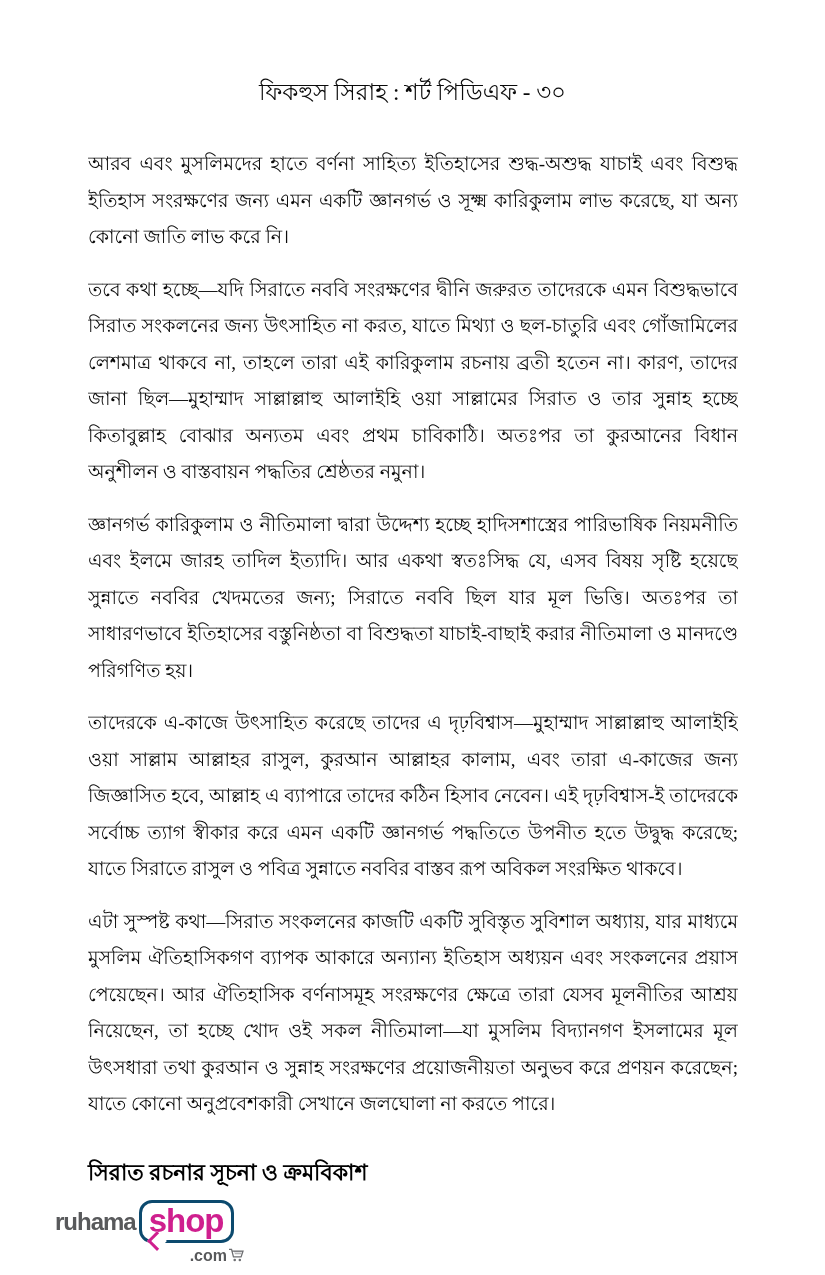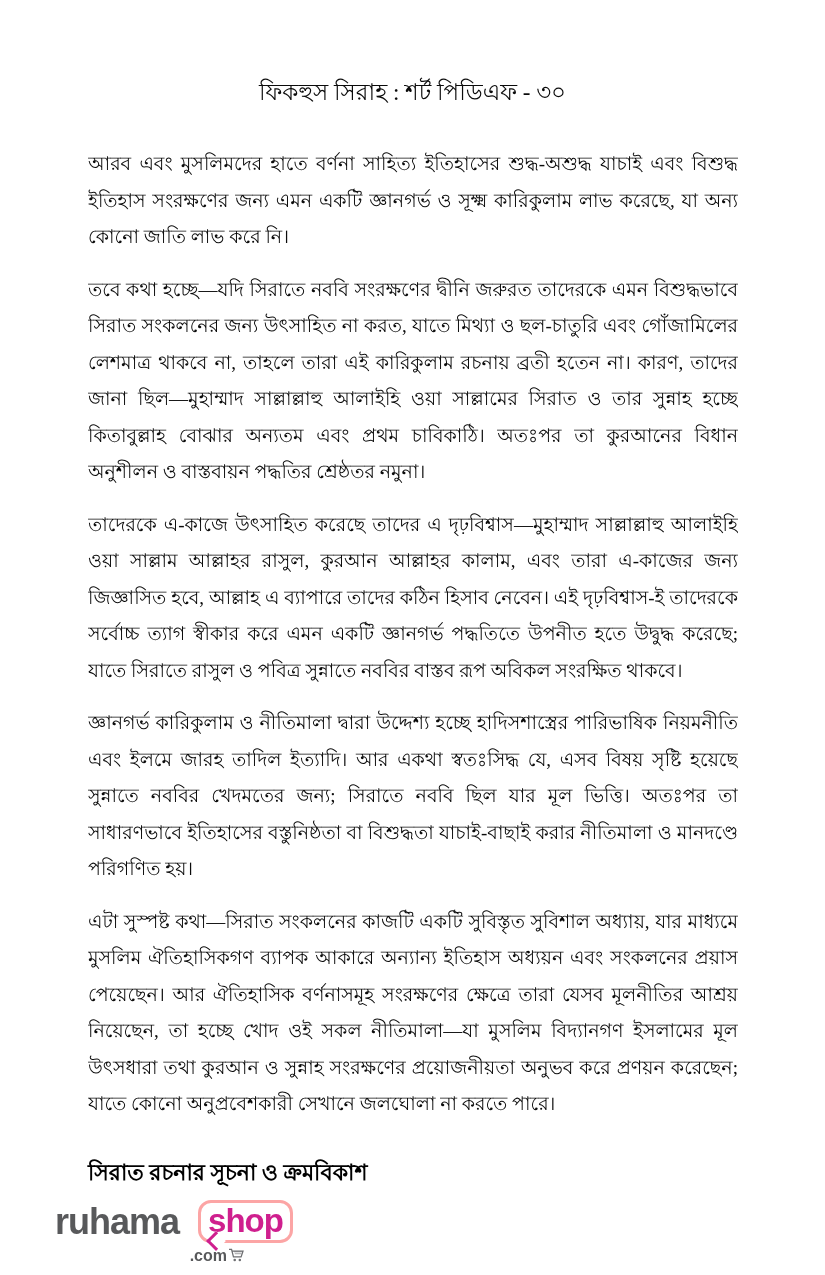--- a/index.html
+++ b/index.html
@@ -55,33 +55,33 @@
     top: 1200px;
     left: 55px;
     width: 190px;
     font-family: "Liberation Sans", "DejaVu Sans", sans-serif;
   }
   .logo-row {
     display: flex;
     align-items: center;
   }
   .logo-ruhama {
-    font-size: 36px;
+    font-size: 24px;
     font-weight: bold;
     color: #58595b;
     letter-spacing: -1px;
     line-height: 1;
   }
   .logo-bubble {
     position: relative;
     display: inline-block;
-    border: 3px solid #fca5a5;
+    border: 3px solid #0c4a6e;
     border-radius: 13px;
     padding: 1px 7px 3px 7px;
-    margin-left: 19px;
+    margin-left: 3px;
     background: #ffffff;
   }
   .logo-shop {
     font-size: 33px;
     font-weight: bold;
     color: #cf1f8e;
     letter-spacing: -1px;
     line-height: 1;
   }
   .bubble-tail {
@@ -116,22 +116,22 @@
 </head>
 <body>
 
 <div class="page">
 
   <div class="page-header">ফিকহুস সিরাহ : শর্ট পিডিএফ - ৩০</div>
 
   <div class="content">
     <p>আরব এবং মুসলিমদের হাতে বর্ণনা সাহিত্য ইতিহাসের শুদ্ধ-অশুদ্ধ যাচাই এবং বিশুদ্ধ ইতিহাস সংরক্ষণের জন্য এমন একটি জ্ঞানগর্ভ ও সূক্ষ্ম কারিকুলাম লাভ করেছে, যা অন্য কোনো জাতি লাভ করে নি।</p>
     <p>তবে কথা হচ্ছে—যদি সিরাতে নববি সংরক্ষণের দ্বীনি জরুরত তাদেরকে এমন বিশুদ্ধভাবে সিরাত সংকলনের জন্য উৎসাহিত না করত, যাতে মিথ্যা ও ছল-চাতুরি এবং গোঁজামিলের লেশমাত্র থাকবে না, তাহলে তারা এই কারিকুলাম রচনায় ব্রতী হতেন না। কারণ, তাদের জানা ছিল—মুহাম্মাদ সাল্লাল্লাহু আলাইহি ওয়া সাল্লামের সিরাত ও তার সুন্নাহ হচ্ছে কিতাবুল্লাহ বোঝার অন্যতম এবং প্রথম চাবিকাঠি। অতঃপর তা কুরআনের বিধান অনুশীলন ও বাস্তবায়ন পদ্ধতির শ্রেষ্ঠতর নমুনা।</p>
+    <p>জ্ঞানগর্ভ কারিকুলাম ও নীতিমালা দ্বারা উদ্দেশ্য হচ্ছে হাদিসশাস্ত্রের পারিভাষিক নিয়মনীতি এবং ইলমে জারহ তাদিল ইত্যাদি। আর একথা স্বতঃসিদ্ধ যে, এসব বিষয় সৃষ্টি হয়েছে সুন্নাতে নববির খেদমতের জন্য; সিরাতে নববি ছিল যার মূল ভিত্তি। অতঃপর তা সাধারণভাবে ইতিহাসের বস্তুনিষ্ঠতা বা বিশুদ্ধতা যাচাই-বাছাই করার নীতিমালা ও মানদণ্ডে পরিগণিত হয়।</p>
     <p>তাদেরকে এ-কাজে উৎসাহিত করেছে তাদের এ দৃঢ়বিশ্বাস—মুহাম্মাদ সাল্লাল্লাহু আলাইহি ওয়া সাল্লাম আল্লাহর রাসুল, কুরআন আল্লাহর কালাম, এবং তারা এ-কাজের জন্য জিজ্ঞাসিত হবে, আল্লাহ এ ব্যাপারে তাদের কঠিন হিসাব নেবেন। এই দৃঢ়বিশ্বাস-ই তাদেরকে সর্বোচ্চ ত্যাগ স্বীকার করে এমন একটি জ্ঞানগর্ভ পদ্ধতিতে উপনীত হতে উদ্বুদ্ধ করেছে; যাতে সিরাতে রাসুল ও পবিত্র সুন্নাতে নববির বাস্তব রূপ অবিকল সংরক্ষিত থাকবে।</p>
-    <p>জ্ঞানগর্ভ কারিকুলাম ও নীতিমালা দ্বারা উদ্দেশ্য হচ্ছে হাদিসশাস্ত্রের পারিভাষিক নিয়মনীতি এবং ইলমে জারহ তাদিল ইত্যাদি। আর একথা স্বতঃসিদ্ধ যে, এসব বিষয় সৃষ্টি হয়েছে সুন্নাতে নববির খেদমতের জন্য; সিরাতে নববি ছিল যার মূল ভিত্তি। অতঃপর তা সাধারণভাবে ইতিহাসের বস্তুনিষ্ঠতা বা বিশুদ্ধতা যাচাই-বাছাই করার নীতিমালা ও মানদণ্ডে পরিগণিত হয়।</p>
     <p>এটা সুস্পষ্ট কথা—সিরাত সংকলনের কাজটি একটি সুবিস্তৃত সুবিশাল অধ্যায়, যার মাধ্যমে মুসলিম ঐতিহাসিকগণ ব্যাপক আকারে অন্যান্য ইতিহাস অধ্যয়ন এবং সংকলনের প্রয়াস পেয়েছেন। আর ঐতিহাসিক বর্ণনাসমূহ সংরক্ষণের ক্ষেত্রে তারা যেসব মূলনীতির আশ্রয় নিয়েছেন, তা হচ্ছে খোদ ওই সকল নীতিমালা—যা মুসলিম বিদ্যানগণ ইসলামের মূল উৎসধারা তথা কুরআন ও সুন্নাহ সংরক্ষণের প্রয়োজনীয়তা অনুভব করে প্রণয়ন করেছেন; যাতে কোনো অনুপ্রবেশকারী সেখানে জলঘোলা না করতে পারে।</p>
   </div>
 
   <h2 class="section-heading">সিরাত রচনার সূচনা ও ক্রমবিকাশ</h2>
 
   <div class="logo">
     <div class="logo-row">
       <span class="logo-ruhama">ruhama</span>
       <span class="logo-bubble">
         <span class="logo-shop">shop</span>

